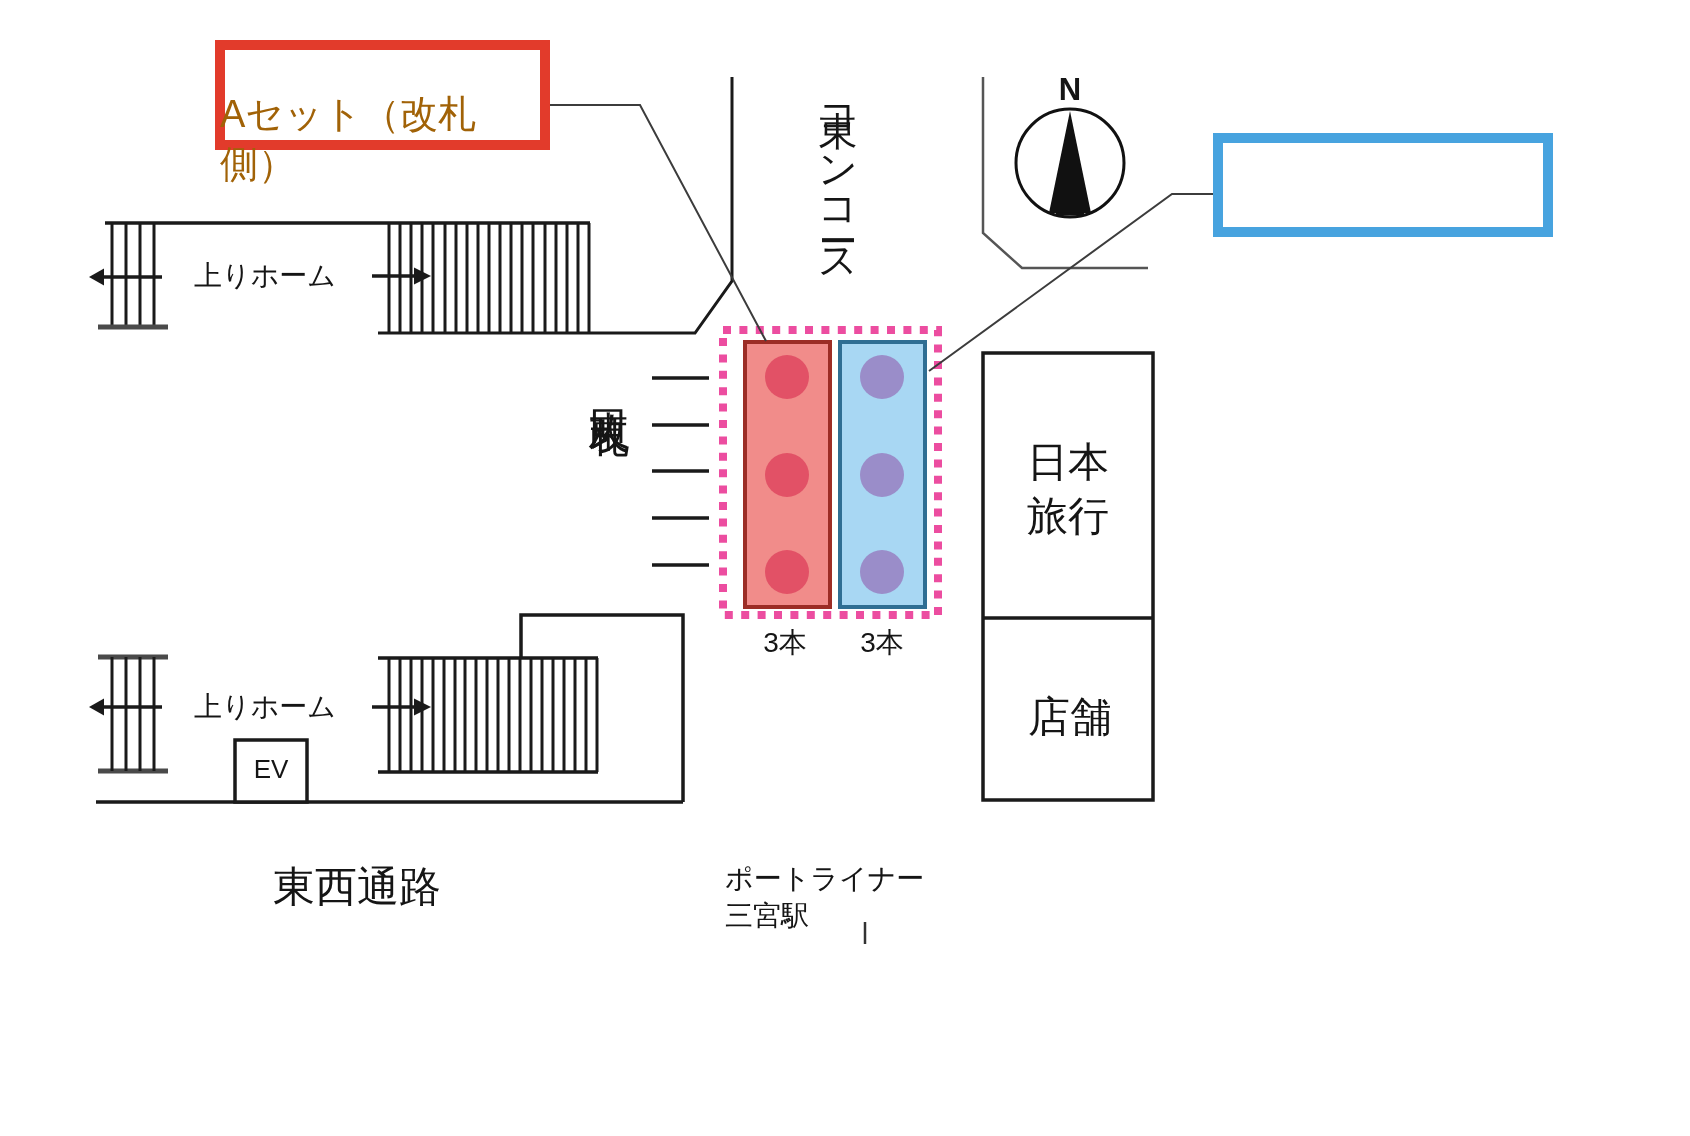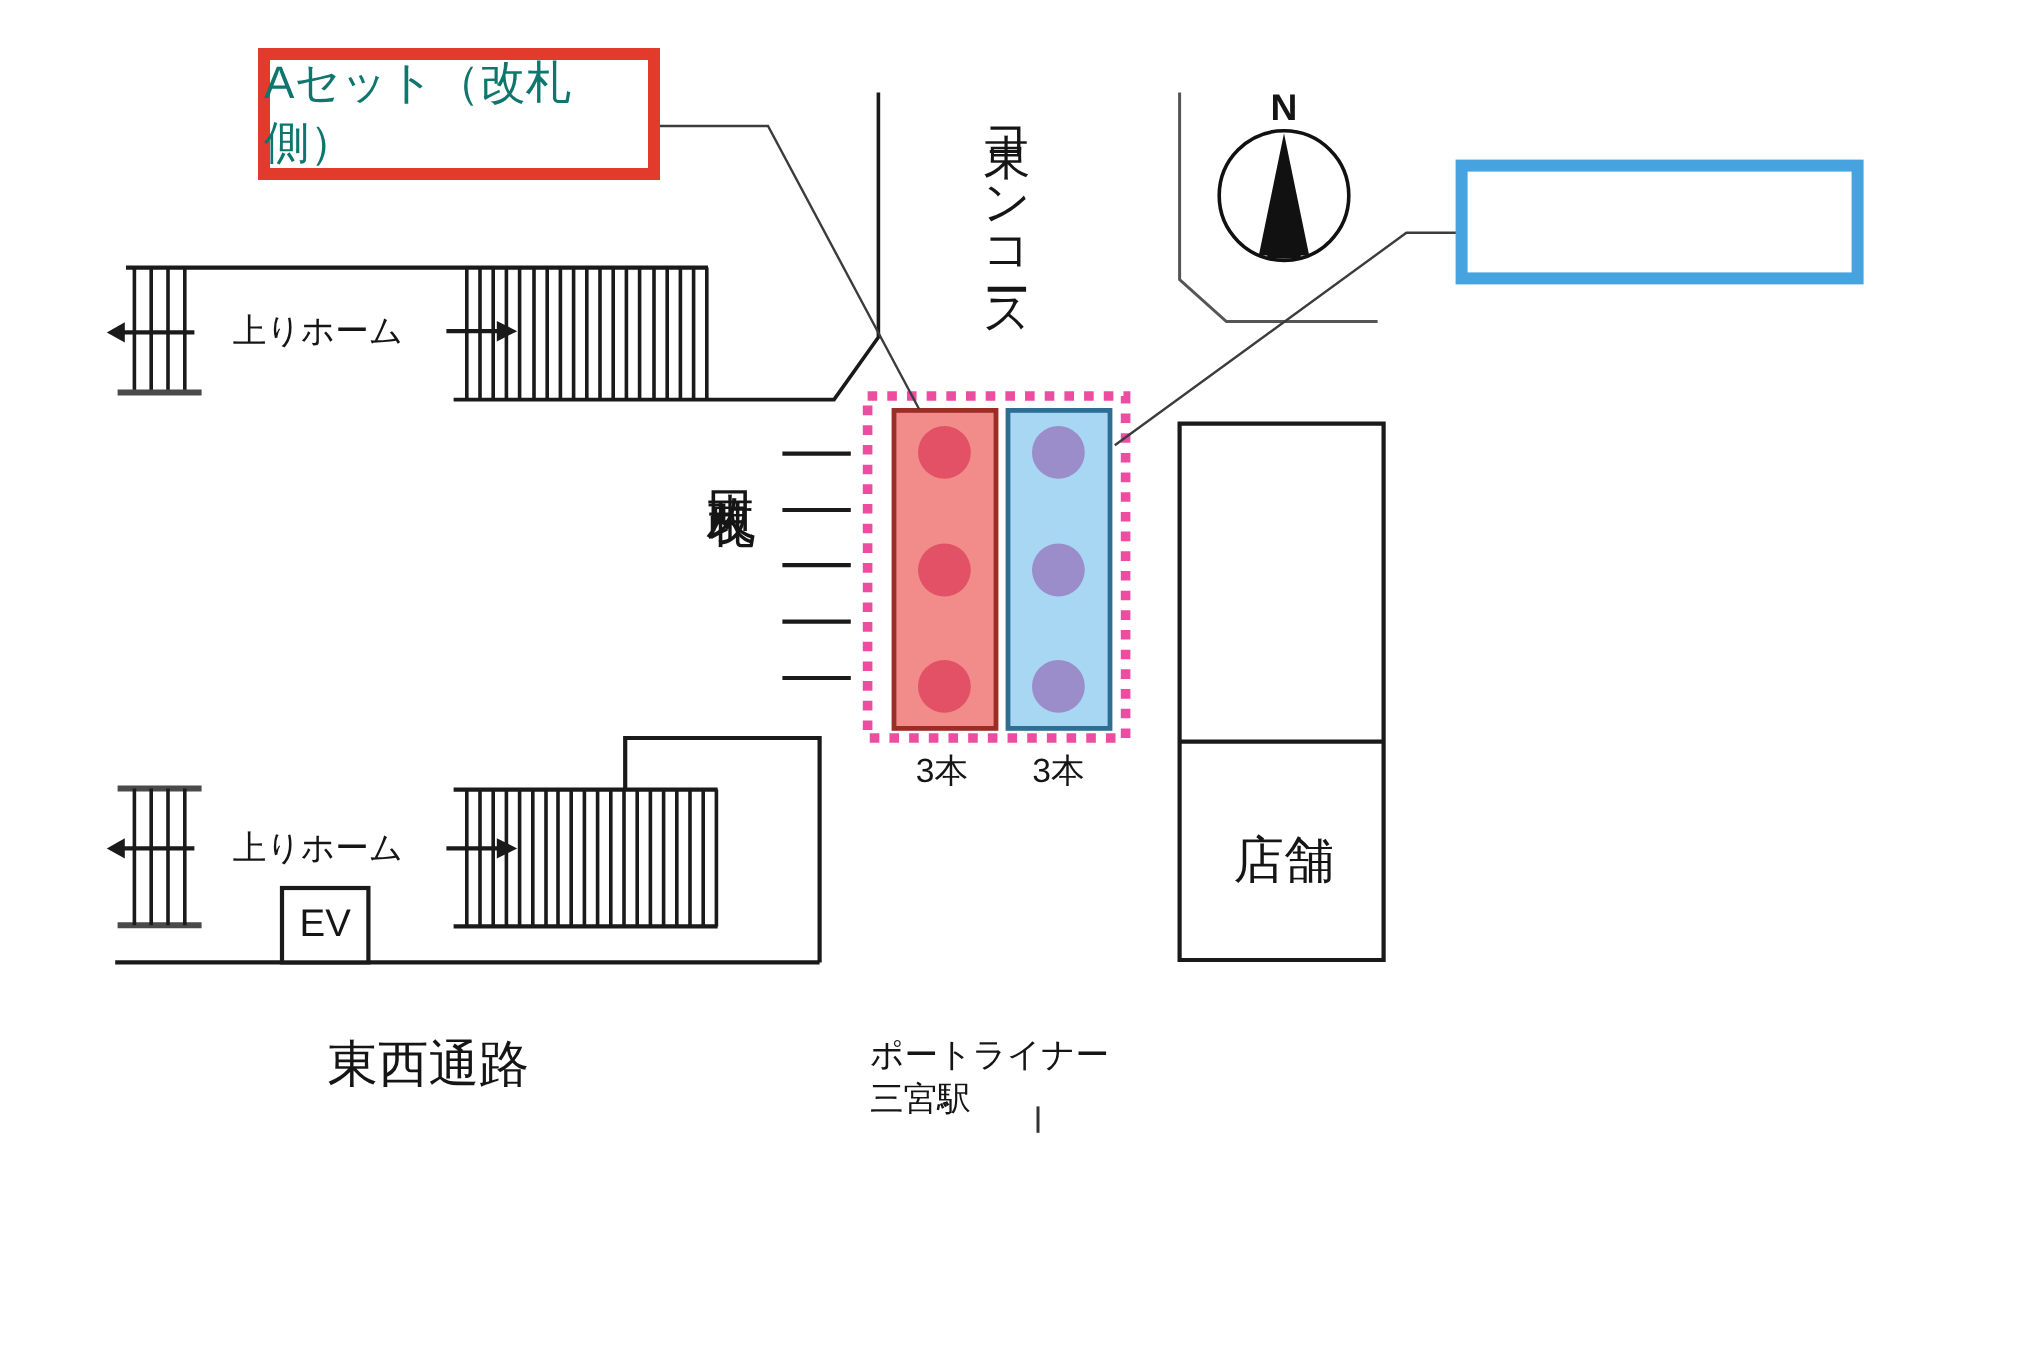--- a/index.html
+++ b/index.html
@@ -4,23 +4,23 @@
 <style>
   html,body{margin:0;padding:0;background:#fff;}
   #stage{position:relative;width:1690px;height:1136px;background:#fff;overflow:hidden;
          font-family:"Liberation Sans","DejaVu Sans",sans-serif;color:#111;}
   #plan-svg{position:absolute;left:0;top:0;}
   .txt{position:absolute;color:#151515;display:flex;align-items:center;justify-content:center;
        white-space:pre-line;line-height:1.32;}
   .txt.left{justify-content:flex-start;text-align:left;}
   .vtxt{position:absolute;writing-mode:vertical-rl;color:#151515;letter-spacing:2px;
         display:flex;align-items:center;justify-content:flex-start;}
-  .callout-text{font-size:38px;letter-spacing:0px;color:#0f766e;}
+  .callout-text{font-size:38px;letter-spacing:0px;color:#a16207;margin-top:44px;}
   .f40{font-size:28px;} .f41{font-size:41px;} .f42{font-size:42px;} .f39{font-size:39px;}
-  .f38{font-size:32px;}
+  .f38{font-size:26px;}
   .north{font-size:31px;font-weight:bold;}
 </style>
 </head>
 <body>
 
 <div id="stage">
 
 <svg id="plan-svg" width="1690" height="1136" viewBox="0 0 1690 1136">
 
   <path d="M105 223H590" stroke="#1a1a1a" stroke-width="3.5" fill="none"></path>
@@ -82,20 +82,22 @@
 
 
 <div class="txt f40" style="left:160px;top:252px;width:210px;height:48px;">上りホーム</div>
 
 <div class="txt f40" style="left:160px;top:683px;width:210px;height:48px;">上りホーム</div>
 
 <div class="vtxt f39" style="left:811px;top:80px;width:54px;height:250px;">東コンコース</div>
 
 <div class="vtxt f41" style="left:584px;top:378px;width:52px;height:185px;">東口改札</div>
 
+<div class="txt f41" style="left:983px;top:434px;width:170px;height:110px;">日本
+旅行</div>
 
 <div class="txt f42" style="left:983px;top:694px;width:174px;height:46px;">店舗</div>
 
 <div class="txt f38" style="left:235px;top:740px;width:72px;height:58px;">EV</div>
 
 <div class="txt f40" style="left:740px;top:621px;width:90px;height:44px;">3本</div>
 
 <div class="txt f40" style="left:837px;top:621px;width:90px;height:44px;">3本</div>
 
 <div class="txt f42" style="left:268px;top:864px;width:178px;height:46px;">東西通路</div>

